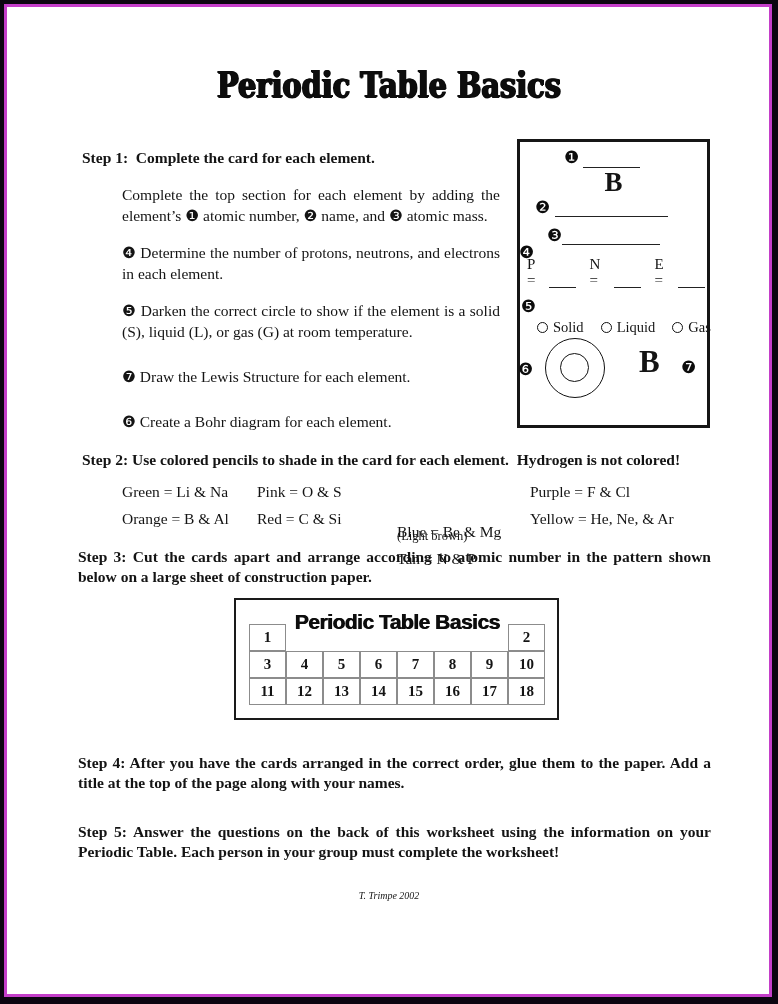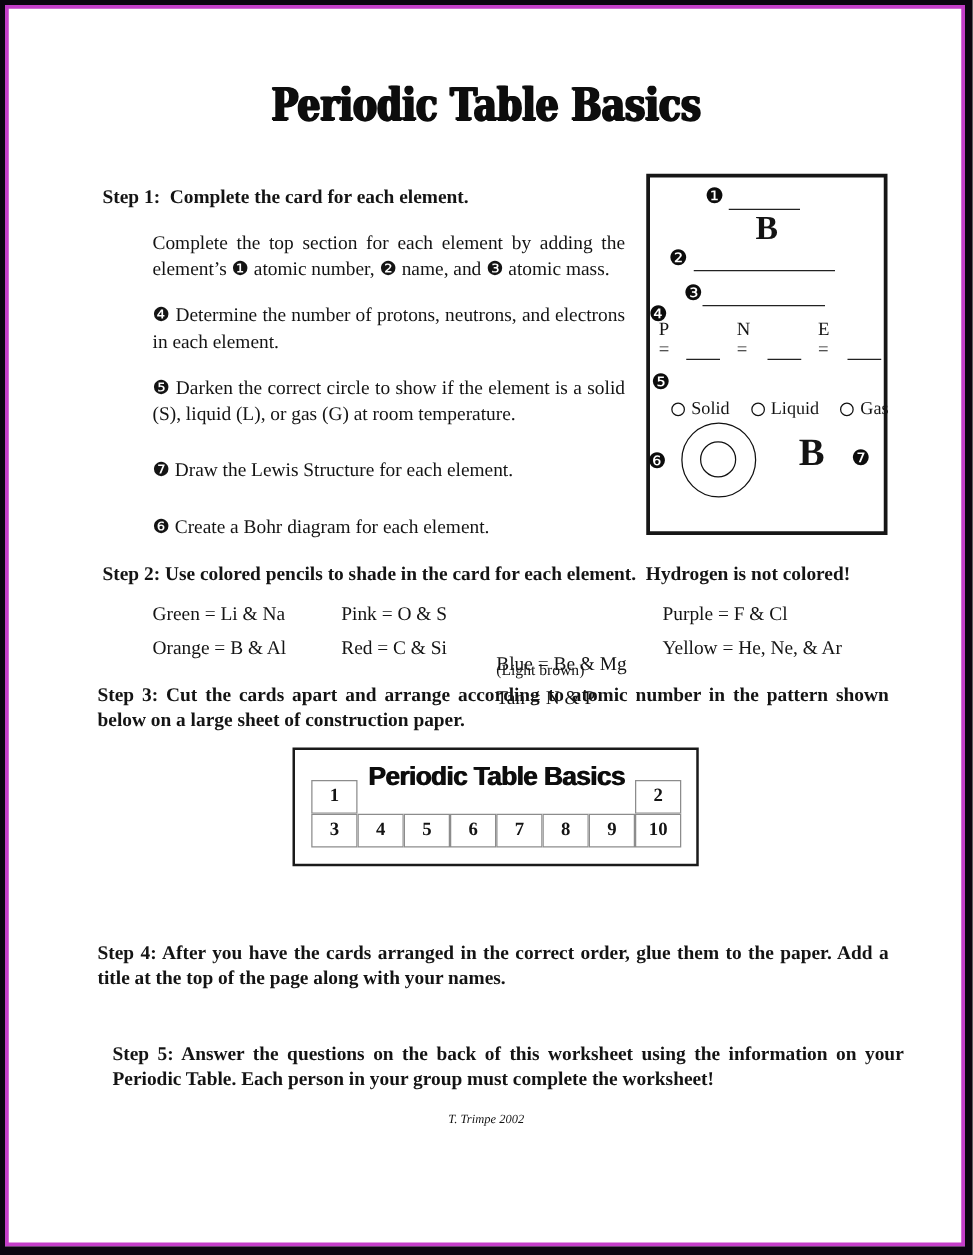--- a/index.html
+++ b/index.html
@@ -42,21 +42,21 @@
   .bohr-outer{left:25px;top:196px;width:58px;height:58px;border:1.6px solid #111;border-radius:50%;}
   .bohr-inner{left:40px;top:211px;width:27px;height:27px;border:1.6px solid #111;border-radius:50%;}
   .b6{left:-2px;top:219px;}
   .card-symbol2{left:119px;top:204px;font-size:31px;font-weight:bold;line-height:32px;}
   .b7{left:161px;top:217px;}
 
   
   .step2{position:absolute;left:78px;top:446px;width:634px;}
   .s2-area{position:relative;height:92px;}
   .s2-item{position:absolute;font-size:15.5px;line-height:17px;white-space:nowrap;}
-  .c1{left:44px;} .c2{left:179px;margin-left:16px;} .c3{left:319px;margin-top:40px;} .c4{left:452px;}
+  .c1{left:44px;} .c2{left:179px;} .c3{left:319px;margin-top:40px;} .c4{left:452px;}
   .r1{top:9px;} .r2{top:36px;}
   .s2-note{position:absolute;left:319px;top:55px;font-size:12.5px;}
 
   
   .step3{position:absolute;left:78px;top:547px;width:633px;font-weight:bold;
          font-size:15.5px;line-height:20px;text-align:justify;margin:0;}
   .ptbgrid{position:absolute;left:234px;top:598px;border:2.5px solid #1a1a1a;
            background:#fff;padding:9px 12px 13px 13px;}
   .ptb-header{display:flex;height:42px;width:296px;}
   .gcell{width:37px;height:27px;box-sizing:border-box;border:1px solid #8c8c8c;
@@ -65,21 +65,21 @@
   .hcell{align-self:flex-end;}
   .ptb-title{flex:1;text-align:center;align-self:flex-start;margin-top:1px;
      font-family:"Liberation Sans",sans-serif;font-weight:bold;font-size:21px;
      letter-spacing:-0.5px;color:#0d0d0d;text-shadow:0.8px 0 0 #0d0d0d;}
   .ptb-row{display:flex;width:296px;}
 
   
   .step4{position:absolute;left:78px;top:753px;width:633px;font-weight:bold;
          font-size:15.5px;line-height:20px;text-align:justify;margin:0;}
   .step5{position:absolute;left:78px;top:822px;width:633px;font-weight:bold;
-         font-size:15.5px;line-height:20px;text-align:justify;margin:12px;}
+         font-size:15.5px;line-height:20px;text-align:justify;margin:0;}
   .footer{position:absolute;left:0;right:0;top:890px;text-align:center;
           font-style:italic;font-size:10px;margin:0;}
 </style>
 </head>
 <body>
 
 <div class="page">
   <div class="sheet"></div>
 
   <h1 class="doc-title">Periodic Table Basics</h1>
@@ -164,18 +164,28 @@
     <div class="ptb-row">
       <span class="gcell">3</span>
       <span class="gcell">4</span>
       <span class="gcell">5</span>
       <span class="gcell">6</span>
       <span class="gcell">7</span>
       <span class="gcell">8</span>
       <span class="gcell">9</span>
       <span class="gcell">10</span>
     </div>
+    <div class="ptb-row">
+      <span class="gcell">11</span>
+      <span class="gcell">12</span>
+      <span class="gcell">13</span>
+      <span class="gcell">14</span>
+      <span class="gcell">15</span>
+      <span class="gcell">16</span>
+      <span class="gcell">17</span>
+      <span class="gcell">18</span>
+    </div>
   </div>
 
   <p class="step4">Step 4: After you have the cards arranged in the correct order, glue them to the paper. Add a title at the top of the page along with your names.</p>
   <p class="step5">Step 5: Answer the questions on the back of this worksheet using the information on your Periodic Table. Each person in your group must complete the worksheet!</p>
   <p class="footer">T. Trimpe 2002</p>
 </div>
 
 </body></html>

